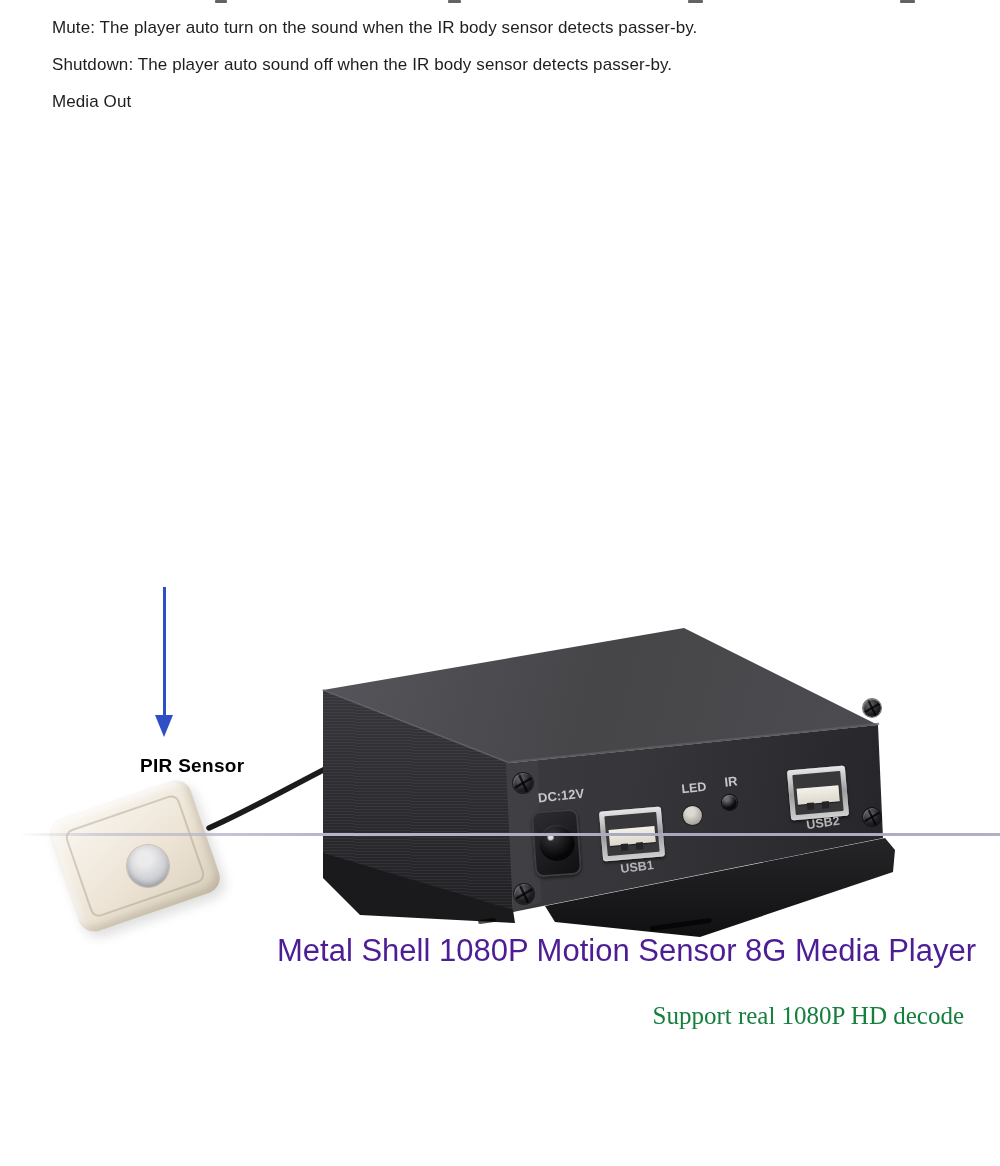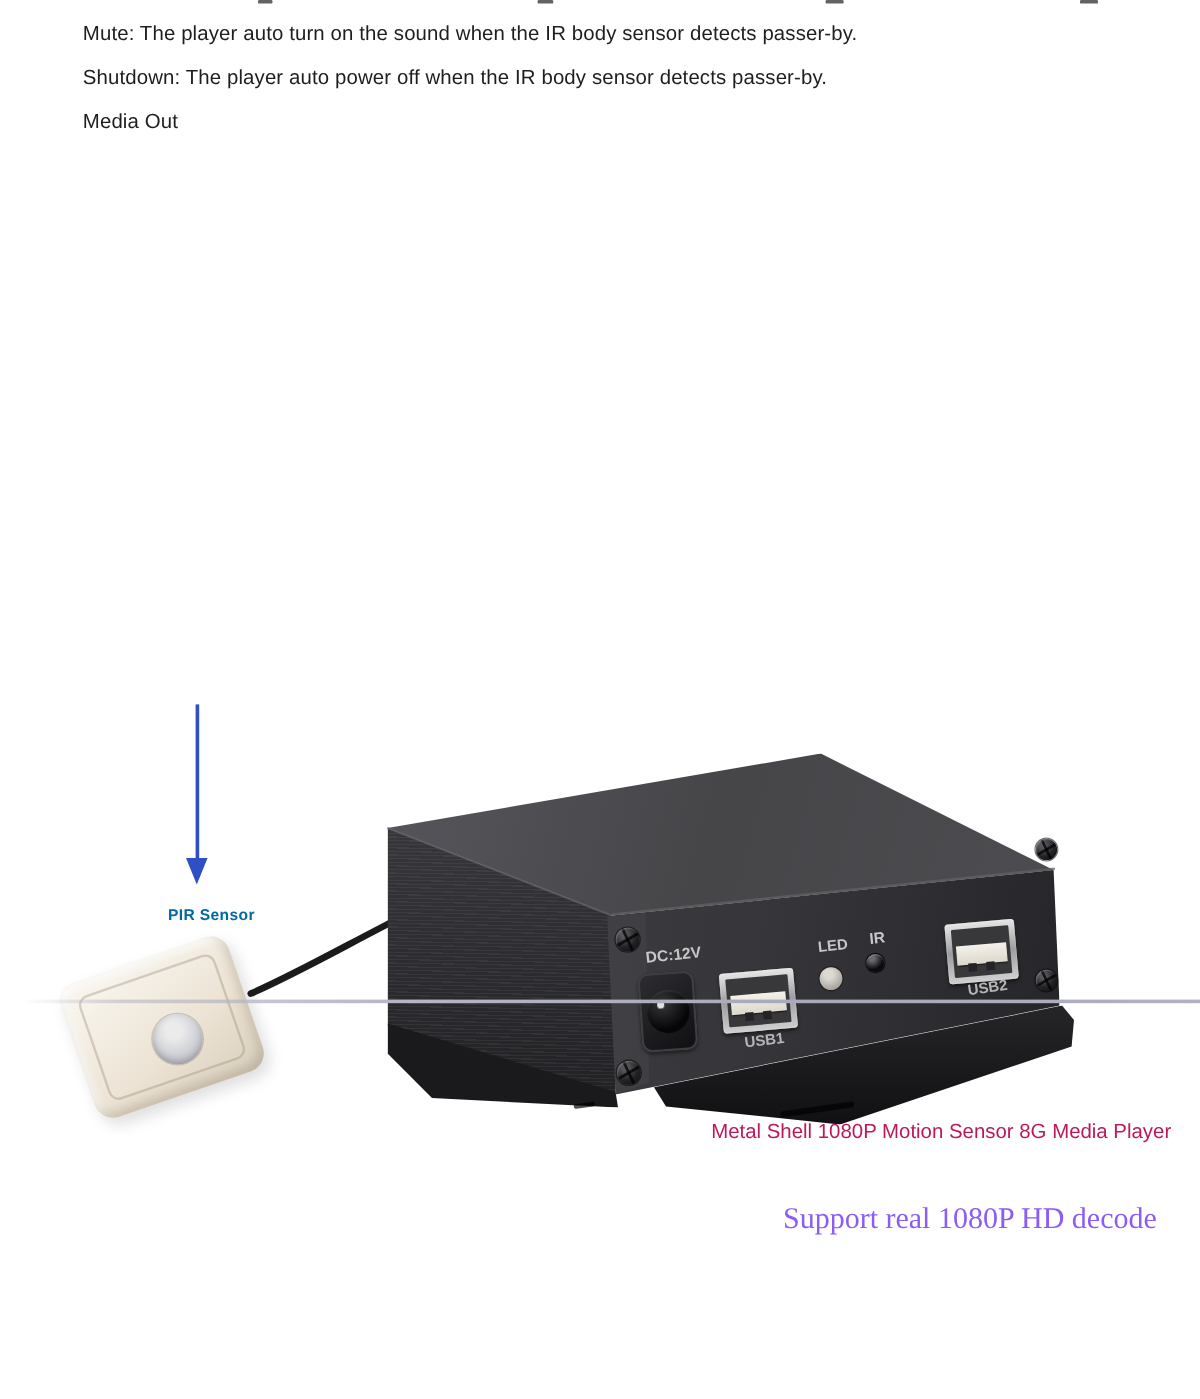--- a/index.html
+++ b/index.html
@@ -5,21 +5,21 @@
   html,body{margin:0;padding:0;background:#ffffff;}
   .page{position:relative;width:1000px;height:1166px;background:#ffffff;overflow:hidden;
         font-family:"Liberation Sans", sans-serif;}
 
   
   .remnant{position:absolute;top:0;height:3px;background:#3c3c3c;border-radius:1px;opacity:.8;}
 
   
   .desc{position:absolute;left:52px;top:9px;width:940px;font-size:17px;line-height:37px;
         color:#1e1e1e;letter-spacing:.1px;}
-  .desc div{height:37px;white-space:nowrap;margin-left:17px;}
+  .desc div{height:37px;white-space:nowrap;}
 
   
   .photo{position:absolute;left:0;top:300px;width:1000px;height:520px;}
 
   
   .cable{position:absolute;left:195px;top:438px;}
 
   
   .box{position:absolute;left:310px;top:320px;width:590px;height:330px;}
   .face{position:absolute;left:0;top:0;width:590px;height:330px;}
@@ -86,46 +86,46 @@
               border:2px solid rgba(148,136,112,.35);}
   .pir-lens{position:absolute;left:82px;top:80px;width:42px;height:42px;border-radius:50%;
             background:radial-gradient(circle at 42% 33%, #ebebec 0 18%, #cbccd1 62%, #b2b4b9 96%);
             box-shadow:inset 0 -3px 5px rgba(88,90,100,.35), 0 0 0 1px rgba(128,122,110,.35);}
 
   
   .arrow-line{position:absolute;left:163px;top:587px;width:3px;height:130px;}
   .arrow-head{position:absolute;left:155px;top:715px;width:0;height:0;
               border-left:9px solid transparent;border-right:9px solid transparent;
               border-top:22px solid #2e4fc6;}
-  .pir-caption{position:absolute;left:140px;top:755px;font-size:13px;font-weight:600;
-               color:#0369a1;letter-spacing:.3px;}
+  .pir-caption{position:absolute;left:140px;top:755px;font-size:19px;font-weight:600;
+               color:#000000;letter-spacing:.3px;}
 
   
   .divider{position:absolute;left:18px;right:0;top:833px;height:3px;
            background:linear-gradient(to right, rgba(185,185,200,0) 0%, rgba(176,176,193,.5) 8%,
                        #b5b5c7 32%, #a8a8bc 70%, #b1b1c3 100%);}
-  .title{position:absolute;right:24px;top:933px;font-size:17px;font-weight:500;color:#be185d;
+  .title{position:absolute;right:24px;top:933px;font-size:31px;font-weight:500;color:#4c1d95;
          white-space:nowrap;}
   .subtitle{position:absolute;right:36px;top:996px;text-align:right;
-            font-family:"Liberation Serif", serif;font-size:25px;line-height:40px;color:#8b5cf6;}
+            font-family:"Liberation Serif", serif;font-size:25px;line-height:40px;color:#15803d;}
   .subtitle div{white-space:nowrap;}
 </style>
 </head>
 <body>
 
 <div class="page">
 
   <div class="remnant" style="left:215px;width:12px;"></div>
   <div class="remnant" style="left:448px;width:13px;"></div>
   <div class="remnant" style="left:688px;width:15px;"></div>
   <div class="remnant" style="left:900px;width:15px;"></div>
 
   <div class="desc">
     <div>Mute: The player auto turn on the sound when the IR body sensor detects passer-by.</div>
-    <div>Shutdown: The player auto power off when the IR body sensor detects passer-by.</div>
+    <div>Shutdown: The player auto sound off when the IR body sensor detects passer-by.</div>
     <div>Media Out</div>
   </div>
 
   <div class="photo">
 
     <svg class="cable" width="150" height="105" viewBox="0 0 150 105">
       <path d="M14,90 C 55,72 100,46 142,25" stroke="#1b1b1c" stroke-width="5.5" fill="none" stroke-linecap="round"></path>
     </svg>
 
     <div class="box">

